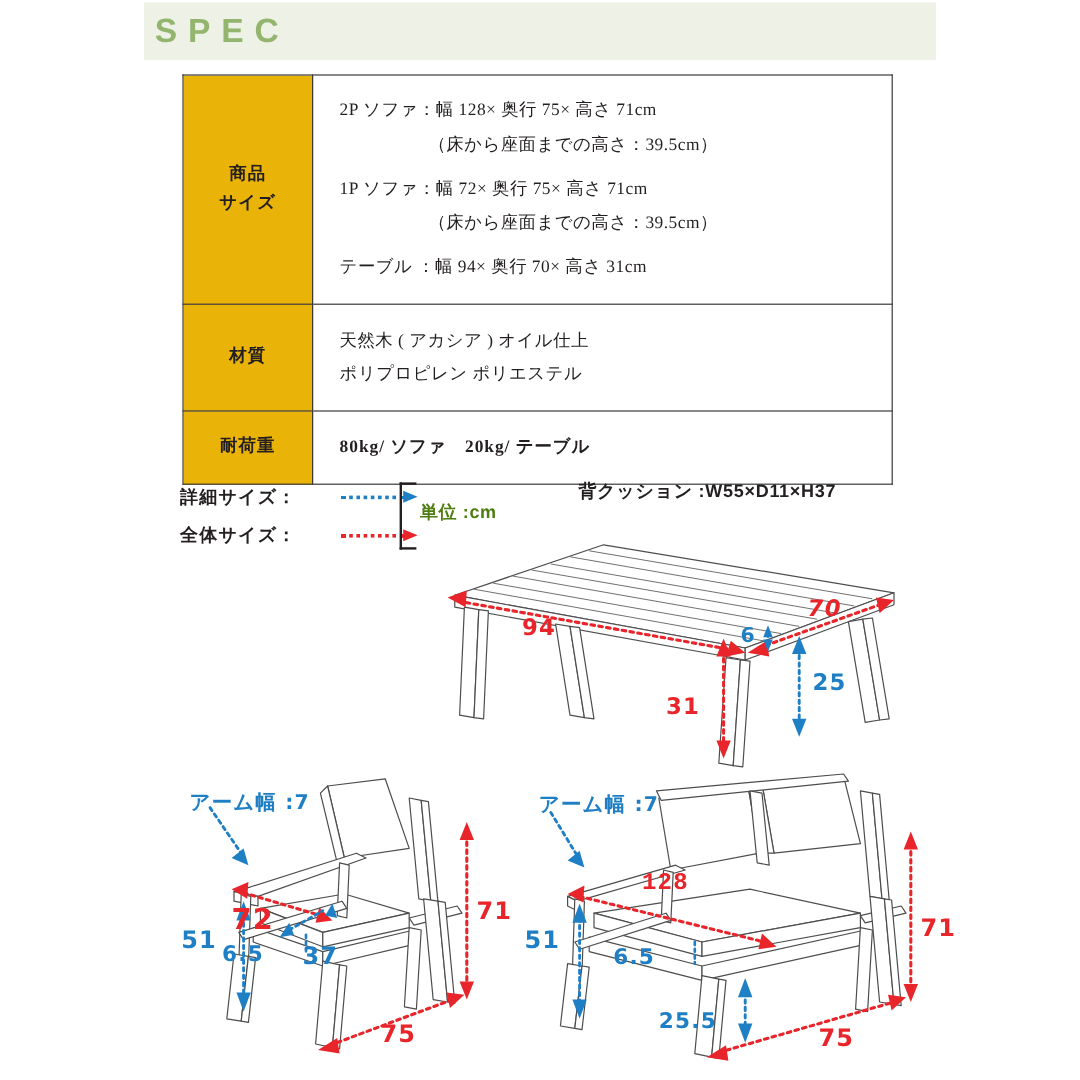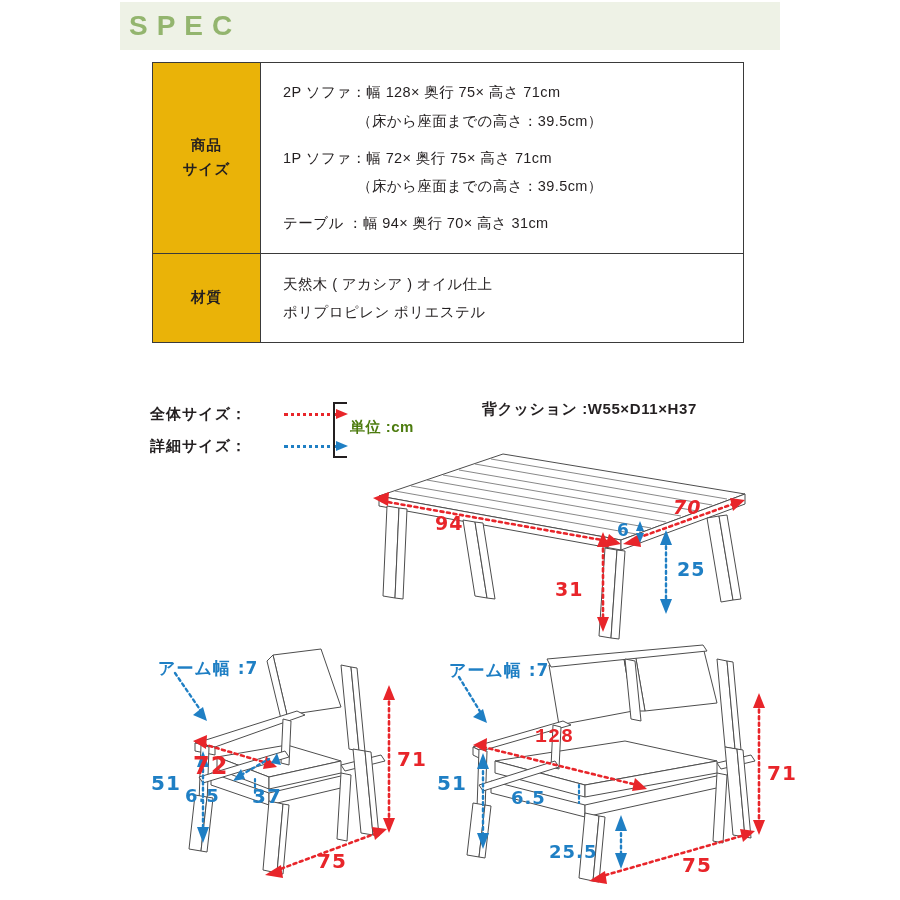--- a/index.html
+++ b/index.html
@@ -26,21 +26,21 @@
   }
   .spec-table td{
     border:1px solid #3a3a3a;vertical-align:middle;color:#231f20;
   }
   .spec-table td.lbl{
     width:105px;background:#eab308;text-align:center;
     font-size:14.5px;font-weight:bold;line-height:1.65;letter-spacing:1px;
   }
   .spec-table td.val{
     padding:12px 0 12px 22px;font-size:14.5px;line-height:1.95;
-    letter-spacing:0.4px;font-weight:500;
+    letter-spacing:0.4px;font-weight:500;font-family:Liberation Serif, serif;
   }
   .row-size td.val{height:166px;}
   .row-mat  td.val{height:64px;}
   .row-load td.val{height:36px;font-weight:bold;letter-spacing:0.8px;}
   .indent{display:block;padding-left:74px;}
   .sz-line{display:block;}
   .sz-gap{margin-top:9px;}
 
   
   .legend{position:absolute;left:150px;top:398px;width:260px;}
@@ -109,34 +109,38 @@
         <span class="sz-line sz-gap">テーブル  ：幅 94× 奥行 70× 高さ 31cm</span>
       </td>
     </tr>
     <tr class="row-mat">
       <td class="lbl">材質</td>
       <td class="val">
         <span class="sz-line">天然木 ( アカシア ) オイル仕上</span>
         <span class="sz-line">ポリプロピレン ポリエステル</span>
       </td>
     </tr>
+    <tr class="row-load">
+      <td class="lbl">耐荷重</td>
+      <td class="val">80kg/ ソファ　20kg/ テーブル</td>
+    </tr>
   </tbody>
 </table>
 
 <div class="legend">
   <div class="legend-row">
-    <span class="lg-label">全体サイズ：</span>
-    <span class="lg-arrow lg-red">
+    <span class="lg-label">詳細サイズ：</span>
+    <span class="lg-arrow lg-blue">
       <span class="shaft"></span>
         <span class="head"></span>
     </span>
   </div>
   <div class="legend-row">
-    <span class="lg-label">詳細サイズ：</span>
-    <span class="lg-arrow lg-blue">
+    <span class="lg-label">全体サイズ：</span>
+    <span class="lg-arrow lg-red">
       <span class="shaft"></span>
         <span class="head"></span>
     </span>
   </div>
 </div>
 <div class="unit-bracket"></div>
 <div class="unit-text">単位 :cm</div>
 <div class="cushion-note">背クッション :W55×D11×H37</div>
 
 <div class="fig" id="fig-table">

